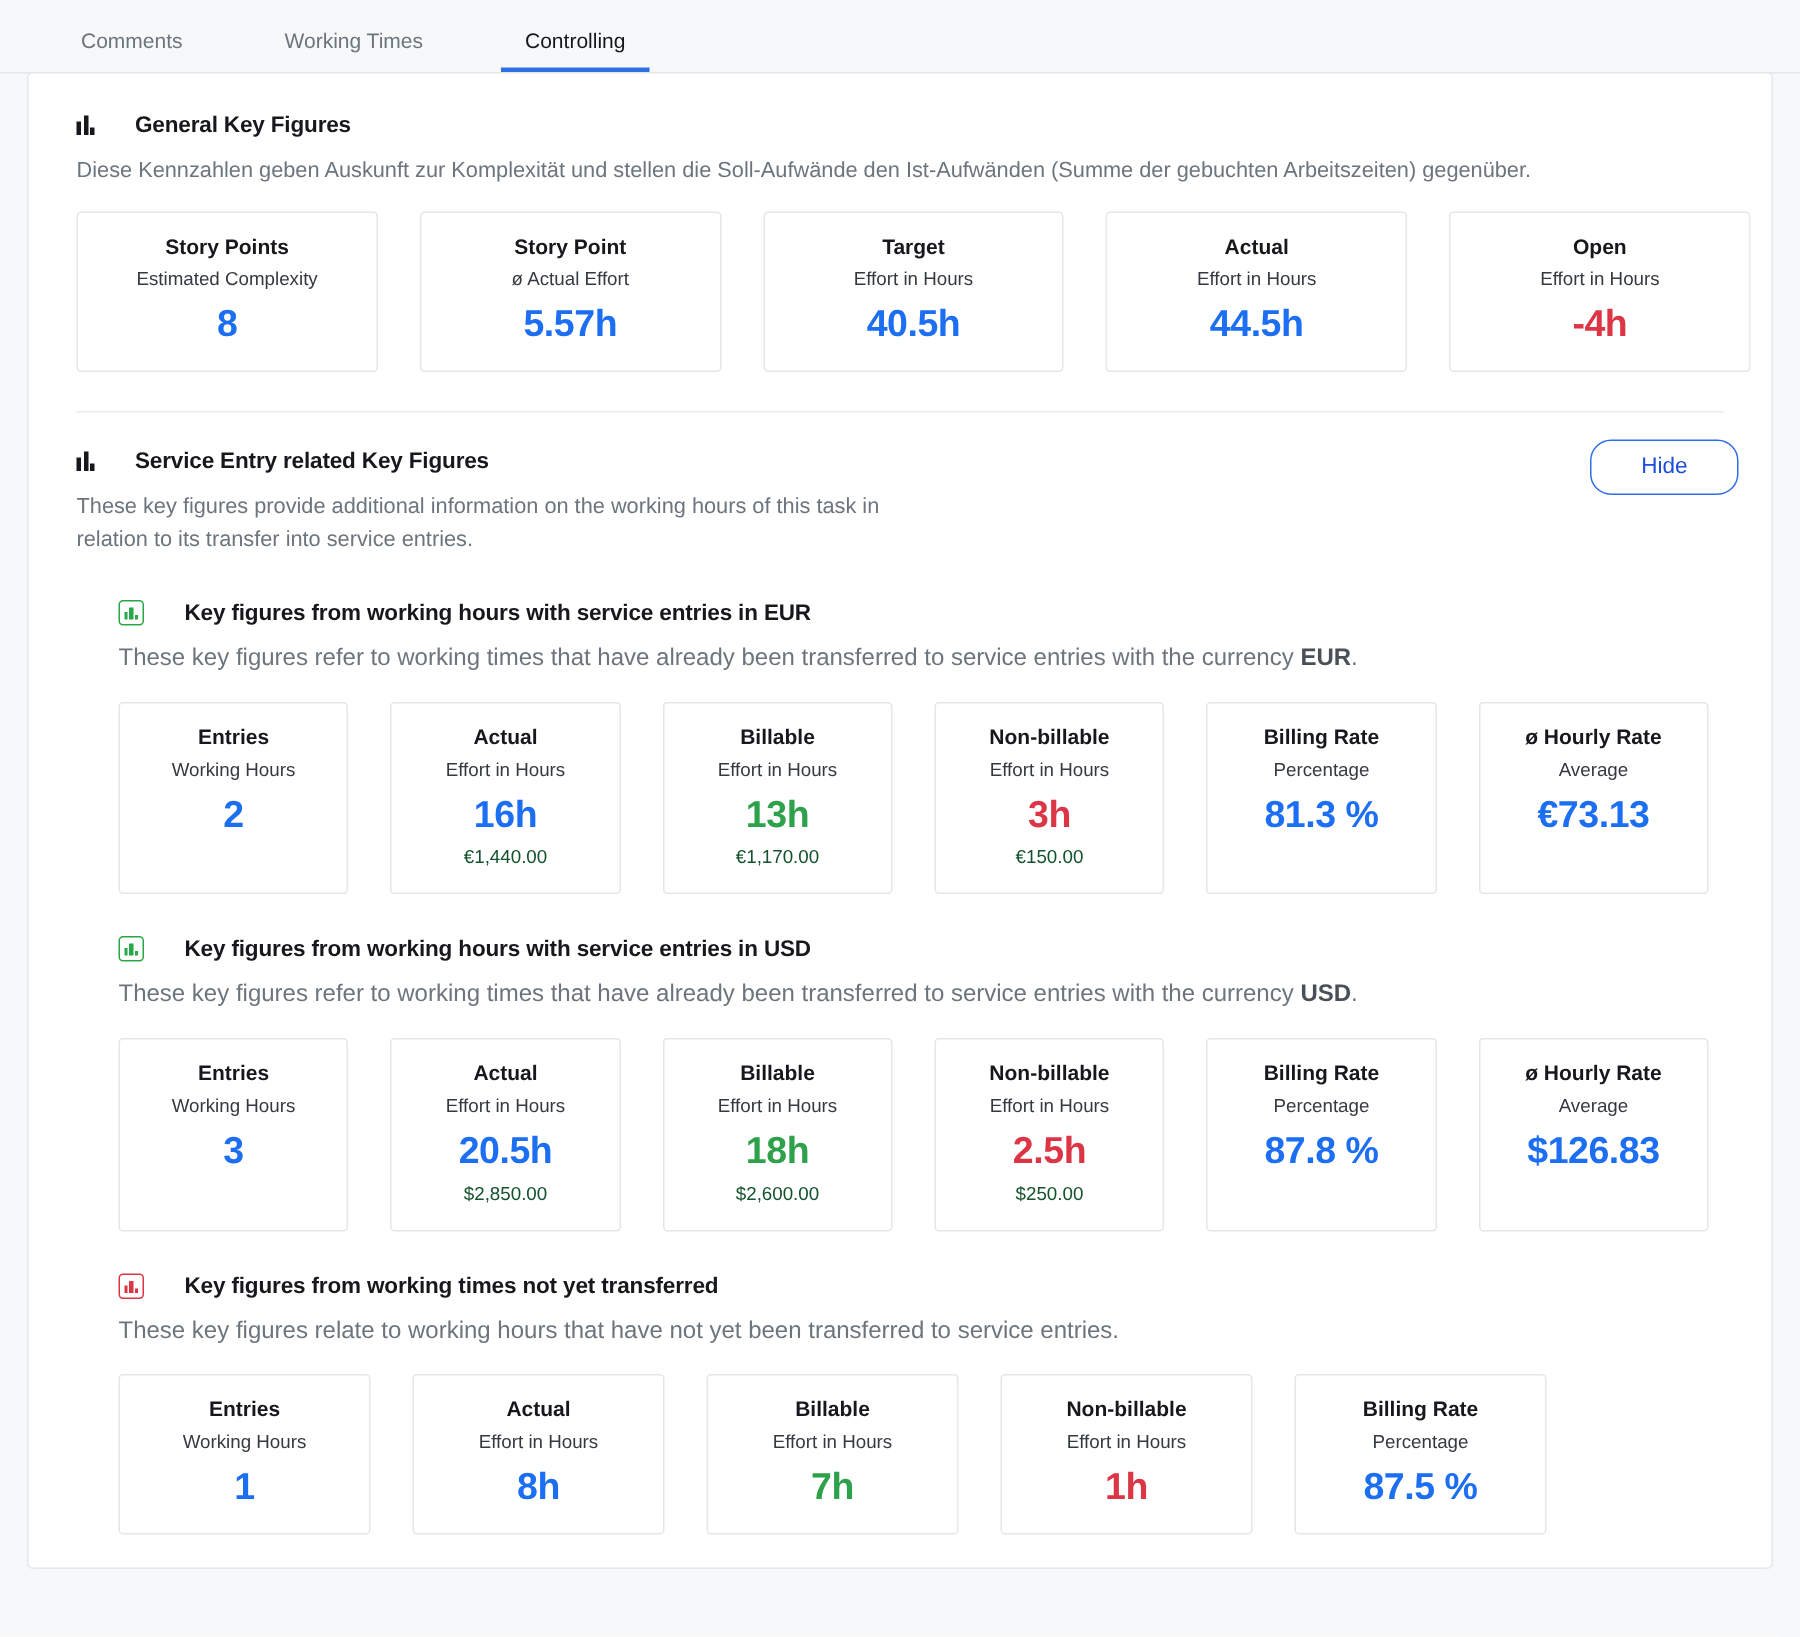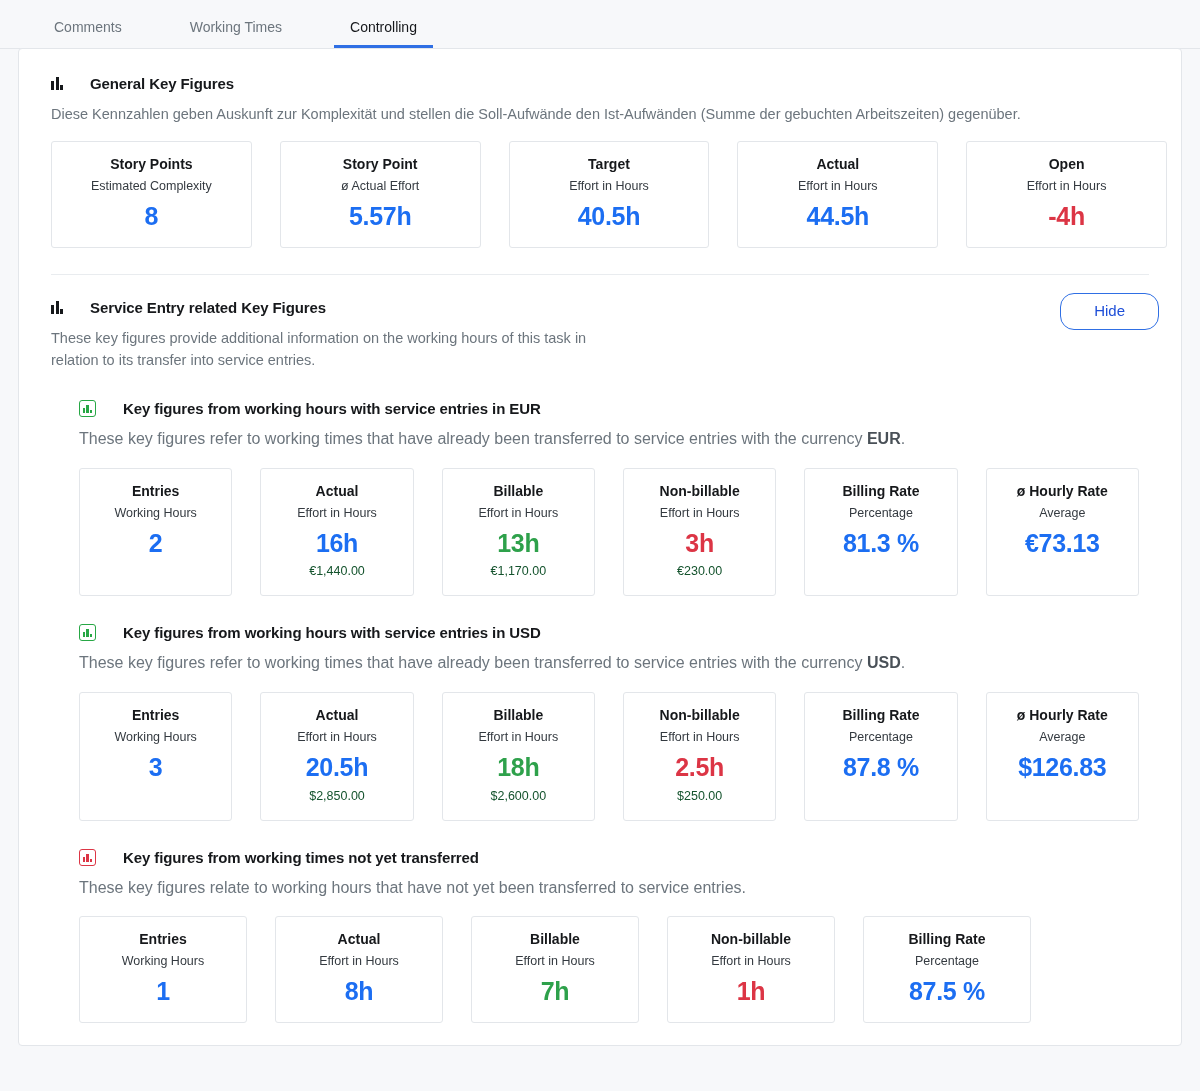--- a/index.html
+++ b/index.html
@@ -297,21 +297,21 @@
       <div class="kpi">
         <div class="k-title">Billable</div>
         <div class="k-sub">Effort in Hours</div>
         <div class="k-value green">13h</div>
         <div class="k-money">€1,170.00</div>
       </div>
       <div class="kpi">
         <div class="k-title">Non-billable</div>
         <div class="k-sub">Effort in Hours</div>
         <div class="k-value red">3h</div>
-        <div class="k-money">€230.00</div>
+        <div class="k-money">€150.00</div>
       </div>
       <div class="kpi">
         <div class="k-title">Billing Rate</div>
         <div class="k-sub">Percentage</div>
         <div class="k-value blue">81.3 %</div>
       </div>
       <div class="kpi">
         <div class="k-title">ø Hourly Rate</div>
         <div class="k-sub">Average</div>
         <div class="k-value blue">€73.13</div>

